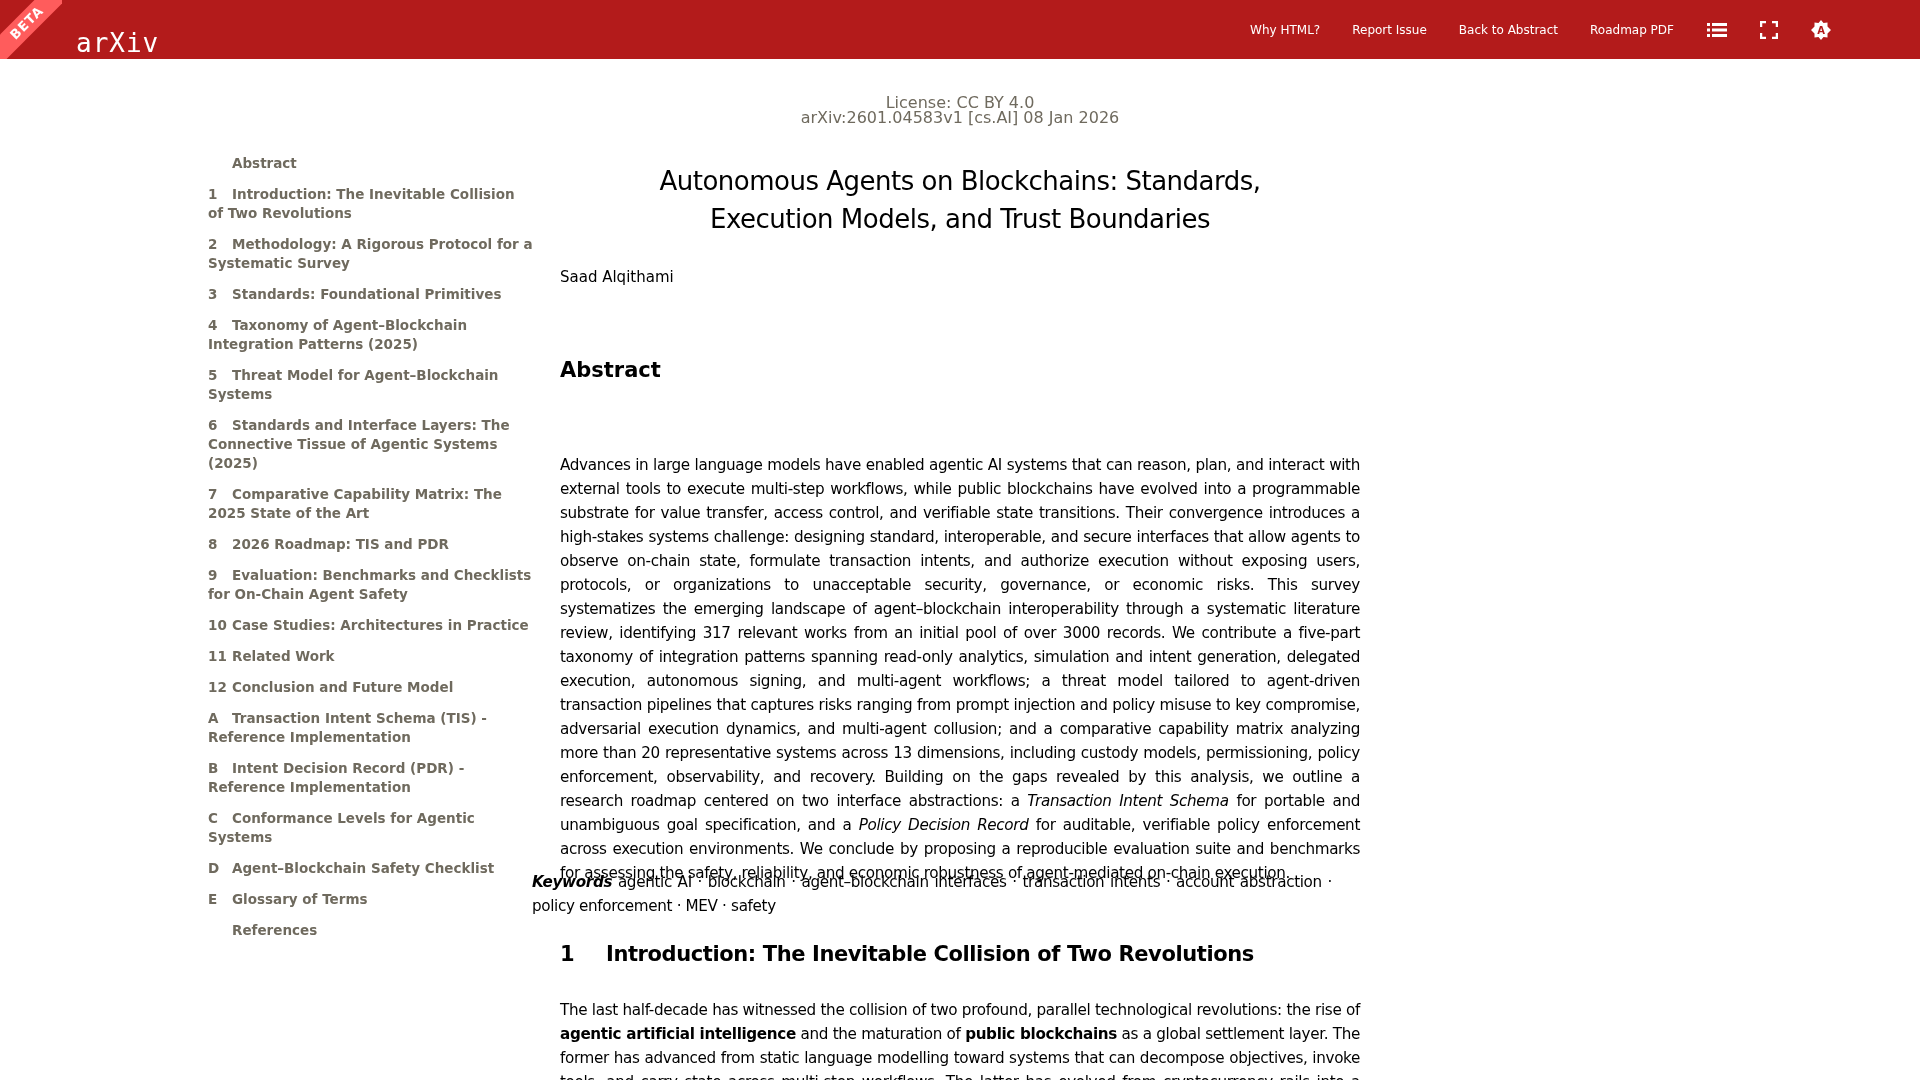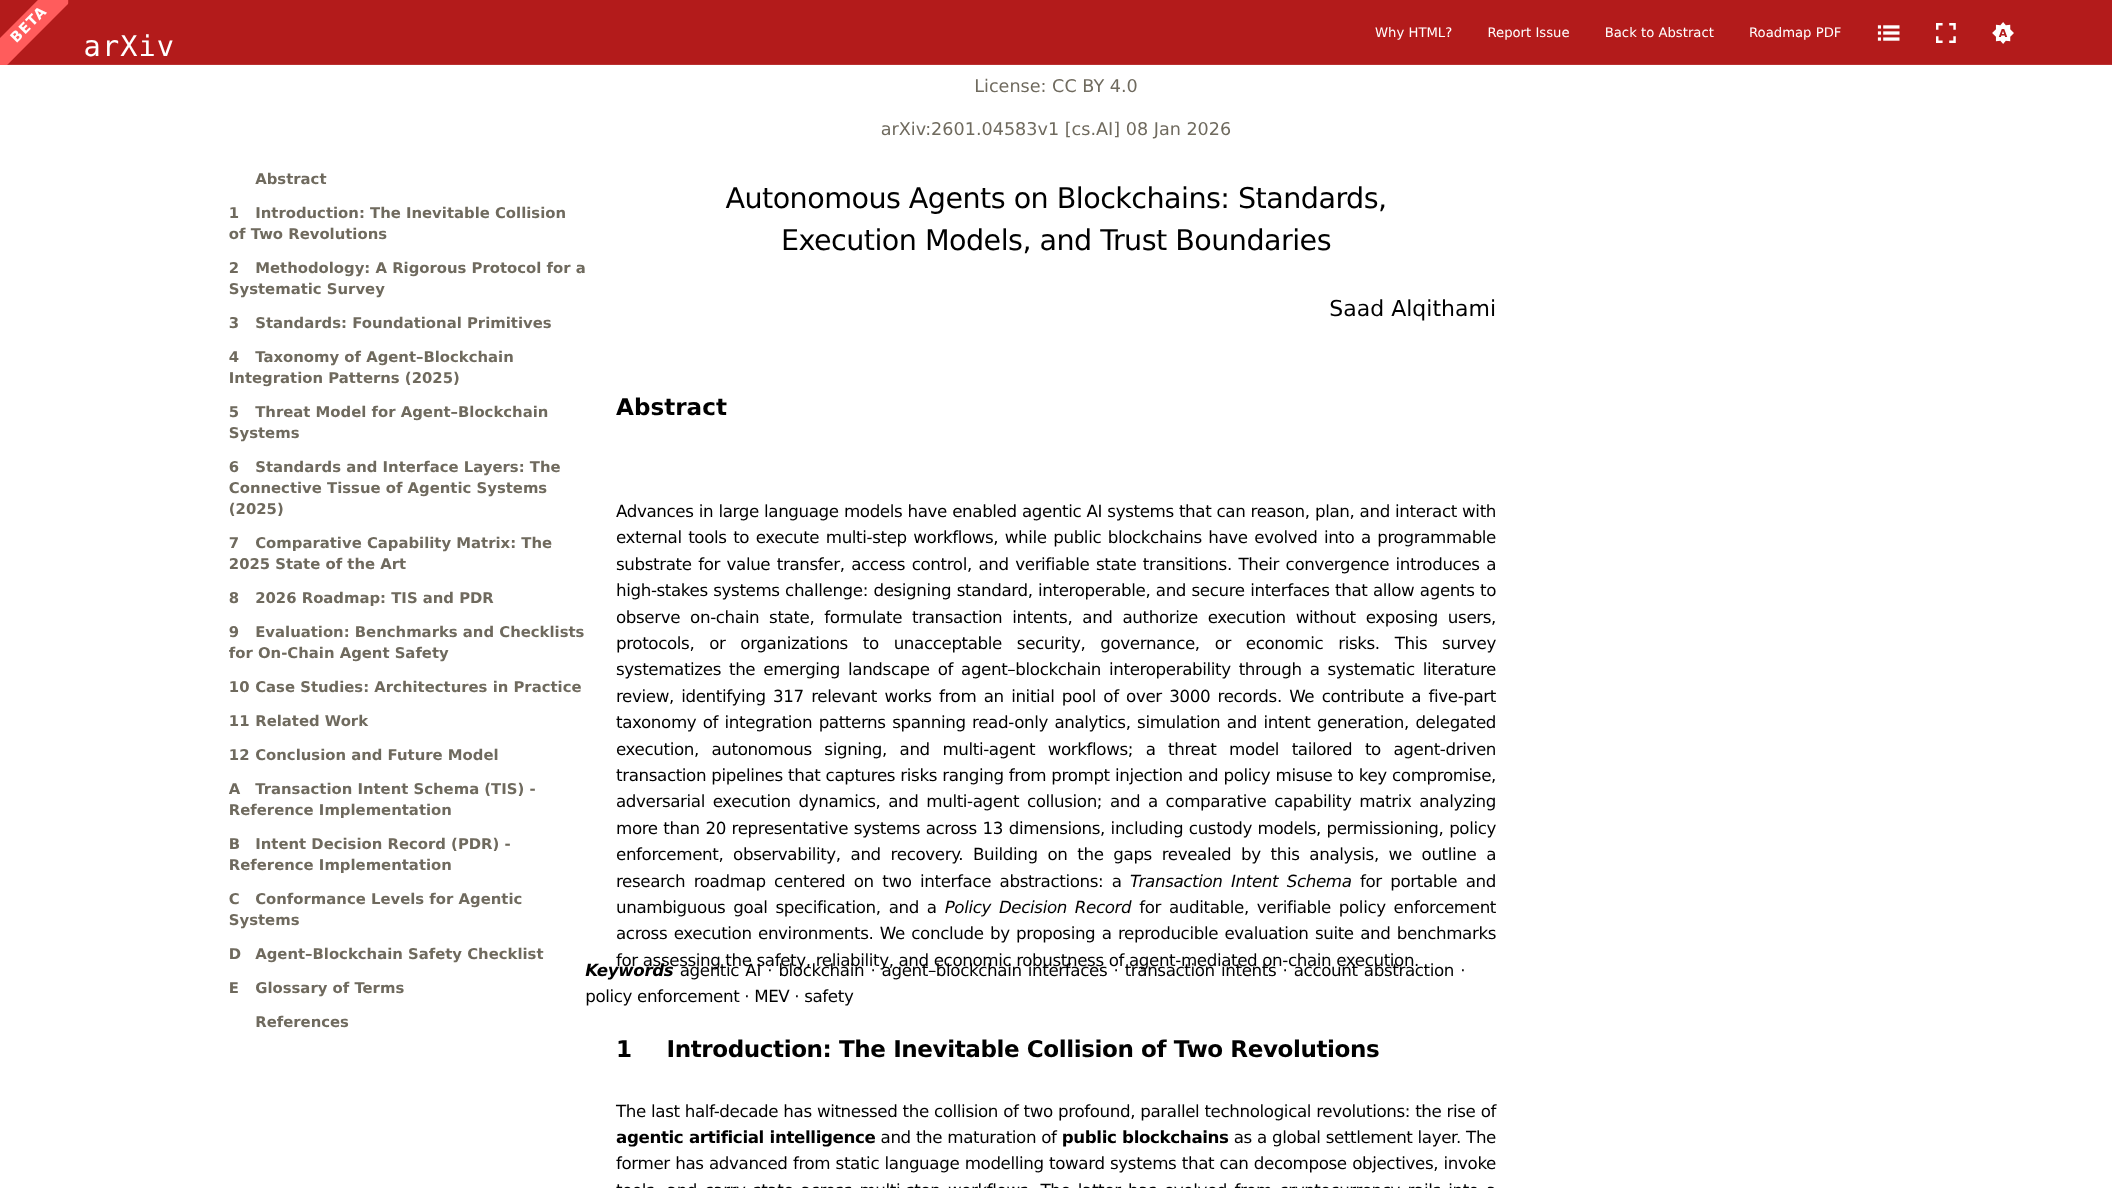--- a/index.html
+++ b/index.html
@@ -12,32 +12,32 @@
     transform: rotate(-45deg); font-size: 13px; font-weight: bold; text-align: center; line-height: 22px; letter-spacing: 1px; }
   .beta-wrap { position: absolute; left: 0; top: 0; width: 62px; height: 59px; overflow: hidden; }
   .logo { position: absolute; left: 76px; top: 28px; color: #fff; font-family: "DejaVu Sans Mono", monospace; font-size: 26px; letter-spacing: 1px; }
   .nav { position: absolute; right: 0; top: 0; height: 59px; display: flex; align-items: center; }
   .nav a { color: #fff; font-size: 12px; margin-right: 32px; text-decoration: none; white-space: nowrap; text-align: center; }
   .nav .icon { width: 22px; height: 22px; margin-right: 30px; display: flex; align-items: center; justify-content: center; color: #fff; }
   .nav .icon:last-child { margin-right: 88px; }
 
   
   .meta { position: absolute; left: 0; width: 1920px; text-align: center; color: #6f6a5e; font-size: 16px; line-height: 22px; }
-  .meta.l1 { top: 68px; }
+  .meta.l1 { top: 92px; }
   .meta.l2 { top: 107px; }
 
   
   .toc { position: absolute; left: 208px; top: 154px; width: 326px; }
   .toc-item { color: #6f6a5e; font-size: 13.5px; font-weight: bold; line-height: 19px; margin-bottom: 12px; cursor: pointer; }
   .toc-item .num { display: inline-block; width: 24px; }
   .toc-item.nonum { padding-left: 24px; }
 
   
   .title { position: absolute; left: 560px; width: 800px; top: 162px; text-align: center; font-size: 26px; line-height: 38px; color: #000; font-family: "DejaVu Sans", sans-serif; font-weight: normal; letter-spacing: -0.5px; }
-  .author { position: absolute; left: 560px; width: 800px; top: 268px; text-align: right; font-size: 20px; }
+  .author { position: absolute; left: 560px; width: 800px; top: 268px; text-align: left; font-size: 15px; }
   .h-abstract { position: absolute; left: 560px; top: 358px; font-size: 21px; font-weight: bold; }
   .abstract { position: absolute; left: 560px; top: 405px; width: 800px; font-size: 15.2px; line-height: 24px; text-align: justify; letter-spacing: -0.35px; margin-top: 48px; }
   .keywords { position: absolute; left: 532px; top: 870px; width: 800px; font-size: 15.2px; line-height: 24px; text-align: justify; letter-spacing: -0.35px; }
   .keywords b { font-style: italic; }
   .section-h { position: absolute; left: 560px; top: 942px; font-size: 21px; font-weight: bold; letter-spacing: -0.4px; }
   .section-h .num { display: inline-block; width: 46px; }
   .intro { position: absolute; left: 560px; top: 998px; width: 800px; font-size: 15.2px; line-height: 24px; text-align: justify; letter-spacing: -0.35px; }
 </style>
 </head>
 <body>

